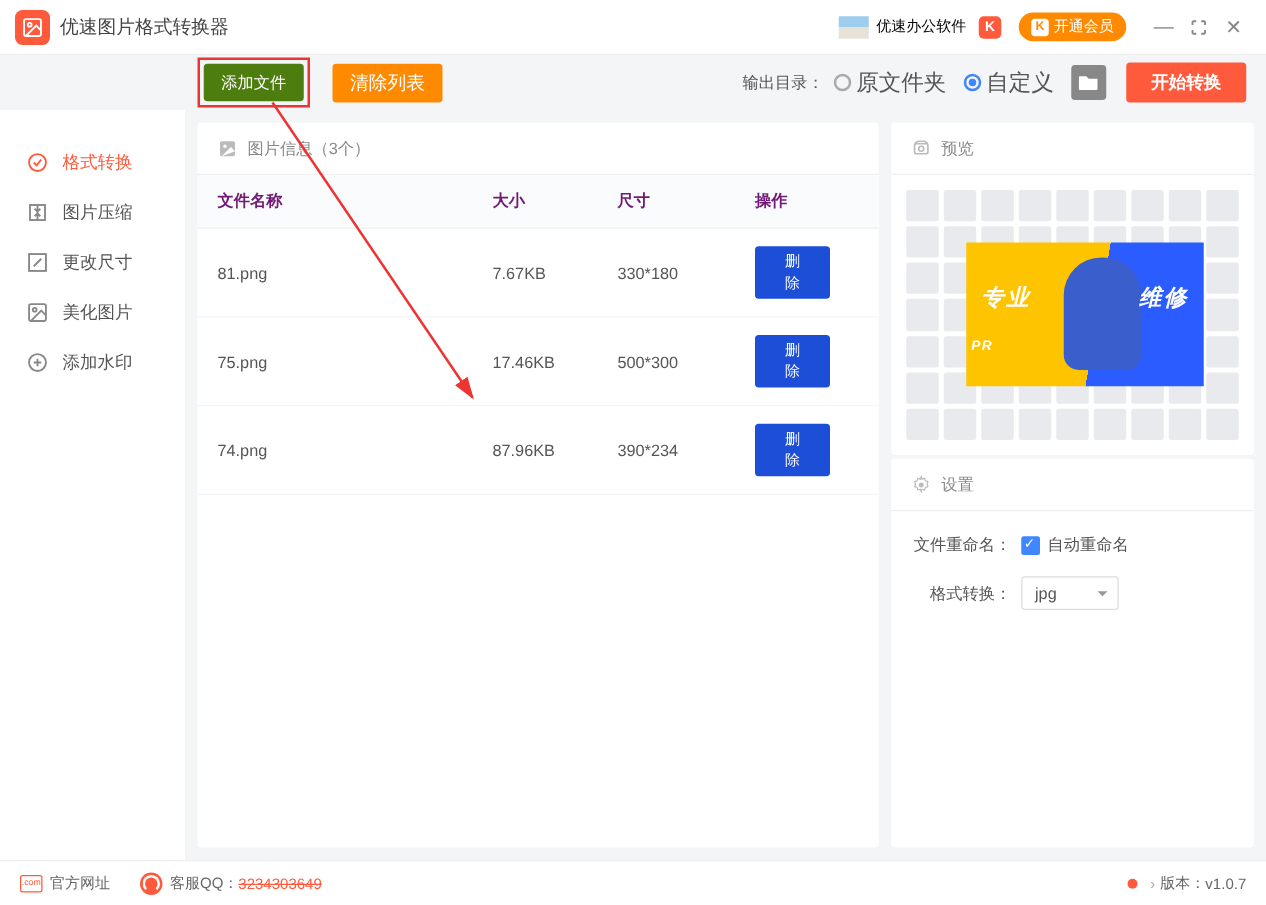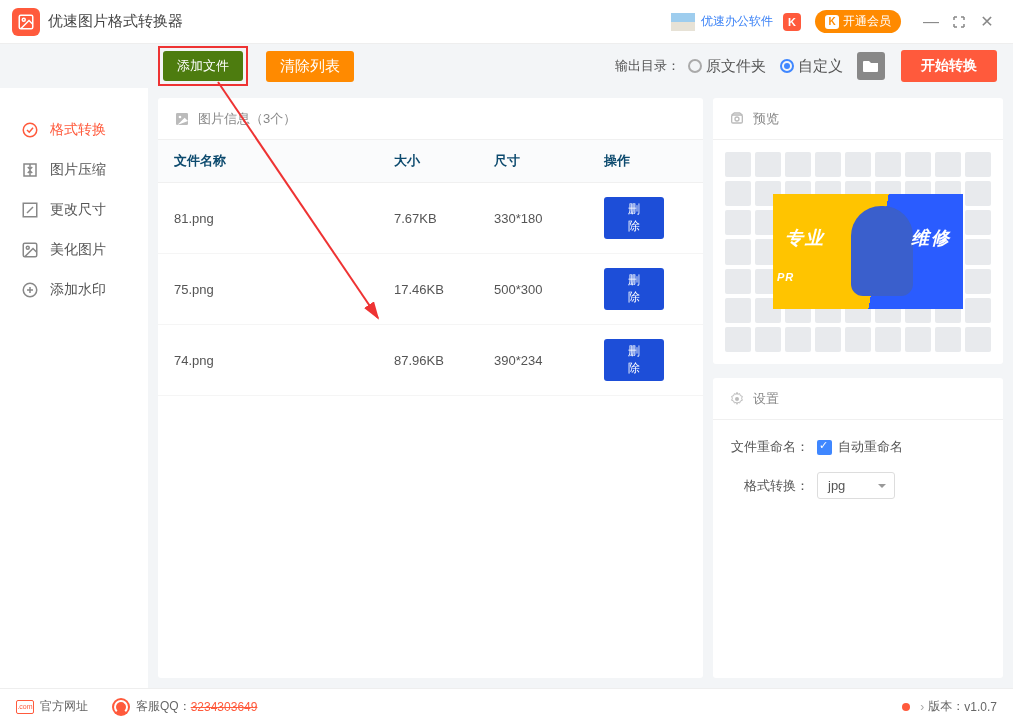--- a/index.html
+++ b/index.html
@@ -5,34 +5,34 @@
 * { margin: 0; padding: 0; box-sizing: border-box; font-family: "Microsoft YaHei", sans-serif; }
 body { width: 1013px; height: 724px; background: #fff; overflow: hidden; position: relative; }
 
 
 .titlebar { height: 44px; display: flex; align-items: center; padding: 0 12px; border-bottom: 1px solid #eee; }
 .app-logo { width: 28px; height: 28px; background: #ff5a3c; border-radius: 6px; display: flex; align-items: center; justify-content: center; margin-right: 8px; }
 .app-logo svg { width: 18px; height: 18px; }
 .app-title { font-size: 15px; color: #444; flex: 0 0 auto; }
 .titlebar-spacer { flex: 1; }
 .tb-thumb { width: 24px; height: 18px; background: linear-gradient(#9ecdee 50%, #e7e2d6 50%); margin-right: 6px; }
-.tb-text { font-size: 12px; color: #3b82f6; margin-right: 10px; }
+.tb-text { font-size: 12px; color: #000000; margin-right: 10px; }
 .tb-badge { width: 18px; height: 18px; background: #ff5a3c; color: #fff; border-radius: 4px; display: flex; align-items: center; justify-content: center; font-size: 11px; font-weight: bold; margin-right: 14px; }
 .tb-vip { background: #ff8a00; color: #fff; border-radius: 12px; padding: 3px 10px; font-size: 12px; display: flex; align-items: center; margin-right: 16px; }
 .tb-vip-ic { width: 14px; height: 14px; background: #fff; border-radius: 3px; margin-right: 4px; display:flex; align-items:center; justify-content:center; color:#ff8a00; font-size:10px; font-weight:bold;}
 .win-btn { width: 28px; height: 28px; display: flex; align-items: center; justify-content: center; color: #888; font-size: 16px; cursor: pointer; }
 
 
 .toolbar { height: 44px; background: #f3f5f7; display: flex; align-items: center; padding: 0 0 0 158px; }
 .hl-box { border: 2px solid #e33; padding: 3px; margin-right: 18px; position: relative; }
 .btn-primary { background: #4d7c0f; color: #fff; border: none; padding: 6px 14px; font-size: 13px; border-radius: 3px; cursor: pointer; }
 .btn-warn { background: #ff8a00; color: #fff; border: none; padding: 6px 14px; font-size: 15px; border-radius: 3px; cursor: pointer; }
 .tb-spacer { flex: 1; }
 .lbl { font-size: 13px; color: #555; margin-right: 8px; }
-.radio { display: flex; align-items: center; margin-right: 14px; font-size: 15px; color: #555; cursor: pointer; }
+.radio { display: flex; align-items: center; margin-right: 14px; font-size: 18px; color: #555; cursor: pointer; }
 .radio-c { width: 14px; height: 14px; border: 2px solid #aaa; border-radius: 50%; margin-right: 4px; position: relative; }
 .radio.on .radio-c { border-color: #3f87ff; }
 .radio.on .radio-c::after { content: ""; position: absolute; inset: 2px; background: #3f87ff; border-radius: 50%; }
 .path-input { width: 150px; height: 28px; border: 1px solid #ddd; border-radius: 3px; padding: 0 8px; font-size: 12px; color: #666; margin-right: 4px; }
 .folder-btn { width: 28px; height: 28px; background: #888; border-radius: 3px; display: flex; align-items: center; justify-content: center; margin-right: 16px; cursor: pointer; }
 .btn-start { background: #ff5a3c; color: #fff; border: none; padding: 7px 20px; font-size: 14px; font-weight: bold; border-radius: 3px; cursor: pointer; margin-right: 16px; }
 
 
 .main { display: flex; height: calc(724px - 44px - 44px - 36px); }
 .sidebar { width: 148px; padding: 22px 0; }
@@ -41,30 +41,30 @@
 .side-ic { width: 20px; height: 20px; margin-right: 10px; display: flex; align-items: center; justify-content: center; }
 .side-ic svg { width: 18px; height: 18px; }
 
 .content { flex: 1; background: #f3f5f7; padding: 10px; display: flex; gap: 10px; }
 
 
 .card { background: #fff; border-radius: 3px; }
 .filelist { flex: 1; display: flex; flex-direction: column; min-width: 0; }
 .card-hdr { height: 42px; display: flex; align-items: center; padding: 0 16px; font-size: 13px; color: #888; border-bottom: 1px solid #f0f0f0; }
 .card-hdr svg { margin-right: 8px; }
-.tbl-head { display: flex; padding: 12px 16px; font-size: 13px; color: #0c4a6e; font-weight: 600; border-bottom: 1px solid #f0f0f0; background:#fafbfc; }
+.tbl-head { display: flex; padding: 12px 16px; font-size: 13px; color: #701a75; font-weight: 600; border-bottom: 1px solid #f0f0f0; background:#fafbfc; }
 .tbl-row { display: flex; align-items: center; padding: 14px 16px; font-size: 13px; color: #555; border-bottom: 1px solid #f5f5f5; }
 .col-name { flex: 0 0 220px; }
 .col-size { flex: 0 0 100px; }
 .col-dim { flex: 0 0 110px; }
 .col-act { flex: 0 0 60px; }
 .del-btn { background: #1d4ed8; color: #fff; border: none; padding: 4px 24px; border-radius: 3px; font-size: 12px; cursor: pointer; }
 
 
-.right { width: 290px; display: flex; flex-direction: column; gap: 14px; }
+.right { width: 290px; display: flex; flex-direction: column; gap: 3px; }
 .preview-tiles { padding: 12px; }
 .tile-wrap { position: relative; height: 200px; }
 .tile-bg { display: grid; grid-template-columns: repeat(9, 1fr); gap: 4px; position: absolute; inset: 0; }
 .tile { background: #e8eaed; border-radius: 2px; }
 .pv-img { position: absolute; left: 48px; top: 42px; width: 190px; height: 115px; background: linear-gradient(100deg, #ffc400 55%, #2a5cff 55%); display: flex; align-items: center; justify-content: center; color: #fff; font-size: 18px; font-weight: bold; font-style: italic; letter-spacing: 2px; overflow: hidden; }
 .pv-img::before{ content:""; position:absolute; left:78px; top:12px; width:62px; height:90px; background:#3a5fcc; border-radius:30px 30px 12px 12px;}
 .pv-txt-l{ position:absolute; left:12px; top:32px; }
 .pv-txt-r{ position:absolute; right:12px; top:32px; }
 .pv-sub{ position:absolute; left:4px; bottom:26px; font-size:11px; letter-spacing:1px; }
 

